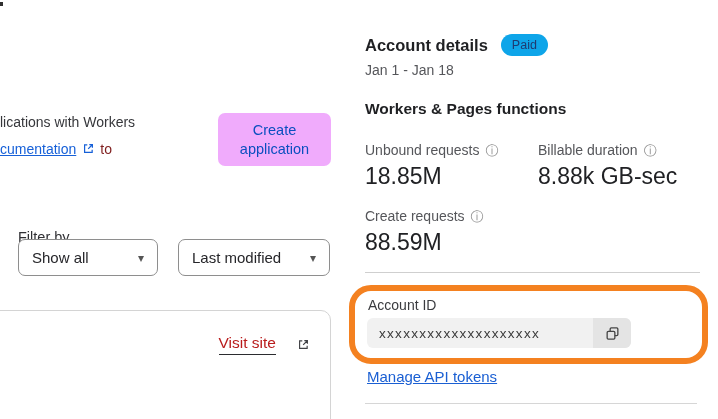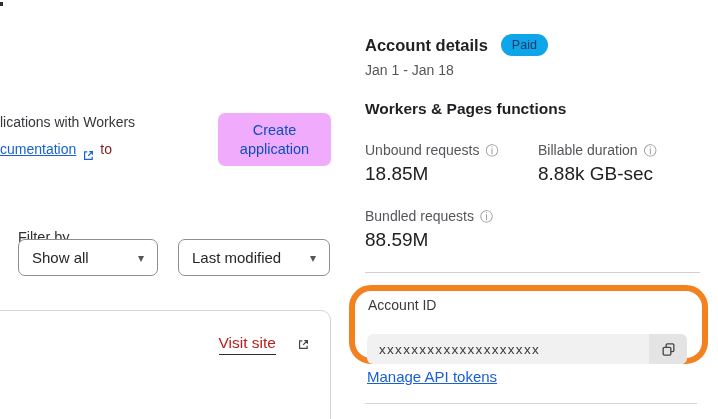--- a/index.html
+++ b/index.html
@@ -14,21 +14,21 @@
     color: #1f2023;
   }
   .speck { position: absolute; left: 0; top: 2px; width: 3px; height: 4px; background: #2f2f2f; }
 
   
   .intro {
     position: absolute; left: 0; top: 109px;
     font-size: 14px; line-height: 27px; color: #36373b;
     white-space: nowrap;
   }
-  .intro-line2 { display: flex; align-items: flex-end; }
+  .intro-line2 { display: flex; align-items: center; }
   .doc-link { color: #1660d8; text-decoration: underline; cursor: pointer; }
   .ext-icon { display: inline-flex; margin: 0 5px 0 6px; position: relative; top: -1px; }
   .intro-suffix { color: #7f1d1d; }
 
   .create-btn {
     position: absolute; left: 218px; top: 113px; width: 113px; height: 53px;
     background: #f0abfc; color: #0a4fbf; border: none; border-radius: 7px;
     font-family: inherit; font-size: 14.5px; line-height: 19px; text-align: center;
     padding: 7px 10px; cursor: pointer;
   }
@@ -72,35 +72,35 @@
   }
   .date-range { position: absolute; left: 365px; top: 62px; font-size: 14px; color: #55565a; }
   .section-title { position: absolute; left: 365px; top: 100px; font-size: 15.5px; font-weight: 700; color: #1f2023; }
 
   .metric { position: absolute; }
   .metric.m1 { left: 365px; top: 142px; }
   .metric.m2 { left: 538px; top: 142px; }
   .metric.m3 { left: 365px; top: 208px; }
   .metric-label { display: flex; align-items: center; gap: 6px; font-size: 14px; color: #55565a; }
   .info-icon { font-size: 13px; color: #8f8f8f; cursor: pointer; line-height: 1; }
-  .metric-value { margin-top: 5px; font-size: 19px; color: #202124; }
+  .metric-value { margin-top: 5px; font-size: 23px; color: #202124; }
 
   .divider { position: absolute; height: 1px; background: #cfcfcf; }
   .divider.d1 { left: 365px; top: 272px; width: 335px; }
   .divider.d2 { left: 365px; top: 403px; width: 332px; background: #d6d6d6; }
 
   .highlight-ring {
     position: absolute; left: 349px; top: 285px; width: 359px; height: 79px;
     border: 6px solid #f48120; border-radius: 22px; pointer-events: none;
   }
 
   .acct-id-label { position: absolute; left: 368px; top: 297px; font-size: 14px; color: #3a3b3f; }
   .acct-id-group {
-    position: absolute; left: 367px; top: 318px; width: 320px; height: 30px;
-    display: flex; background: #f1f1f1; border-radius: 6px; overflow: hidden; margin-top: 16px;
+    position: absolute; left: 367px; top: 318px; width: 264px; height: 30px;
+    display: flex; background: #f1f1f1; border-radius: 6px; overflow: hidden;
   }
   .acct-id-input {
     flex: 1; min-width: 0; border: none; background: transparent; outline: none;
     padding: 0 12px; font-family: inherit; font-size: 13.5px; font-weight: 500;
     letter-spacing: 1.3px; color: #3a3a3a;
   }
   .copy-btn {
     width: 38px; border: none; background: #e4e4e4; cursor: pointer;
     display: flex; align-items: center; justify-content: center;
   }
@@ -174,21 +174,21 @@
   <div class="metric m2">
     <div class="metric-label">
       <span>Billable duration</span>
       <span class="info-icon">ⓘ</span>
     </div>
     <div class="metric-value">8.88k GB-sec</div>
   </div>
 
   <div class="metric m3">
     <div class="metric-label">
-      <span>Bundled requests</span>
+      <span>Create requests</span>
       <span class="info-icon">ⓘ</span>
     </div>
     <div class="metric-value">88.59M</div>
   </div>
 
   <div class="divider d1"></div>
 
   <div class="highlight-ring"></div>
 
   <div class="acct-id-label">Account ID</div>

